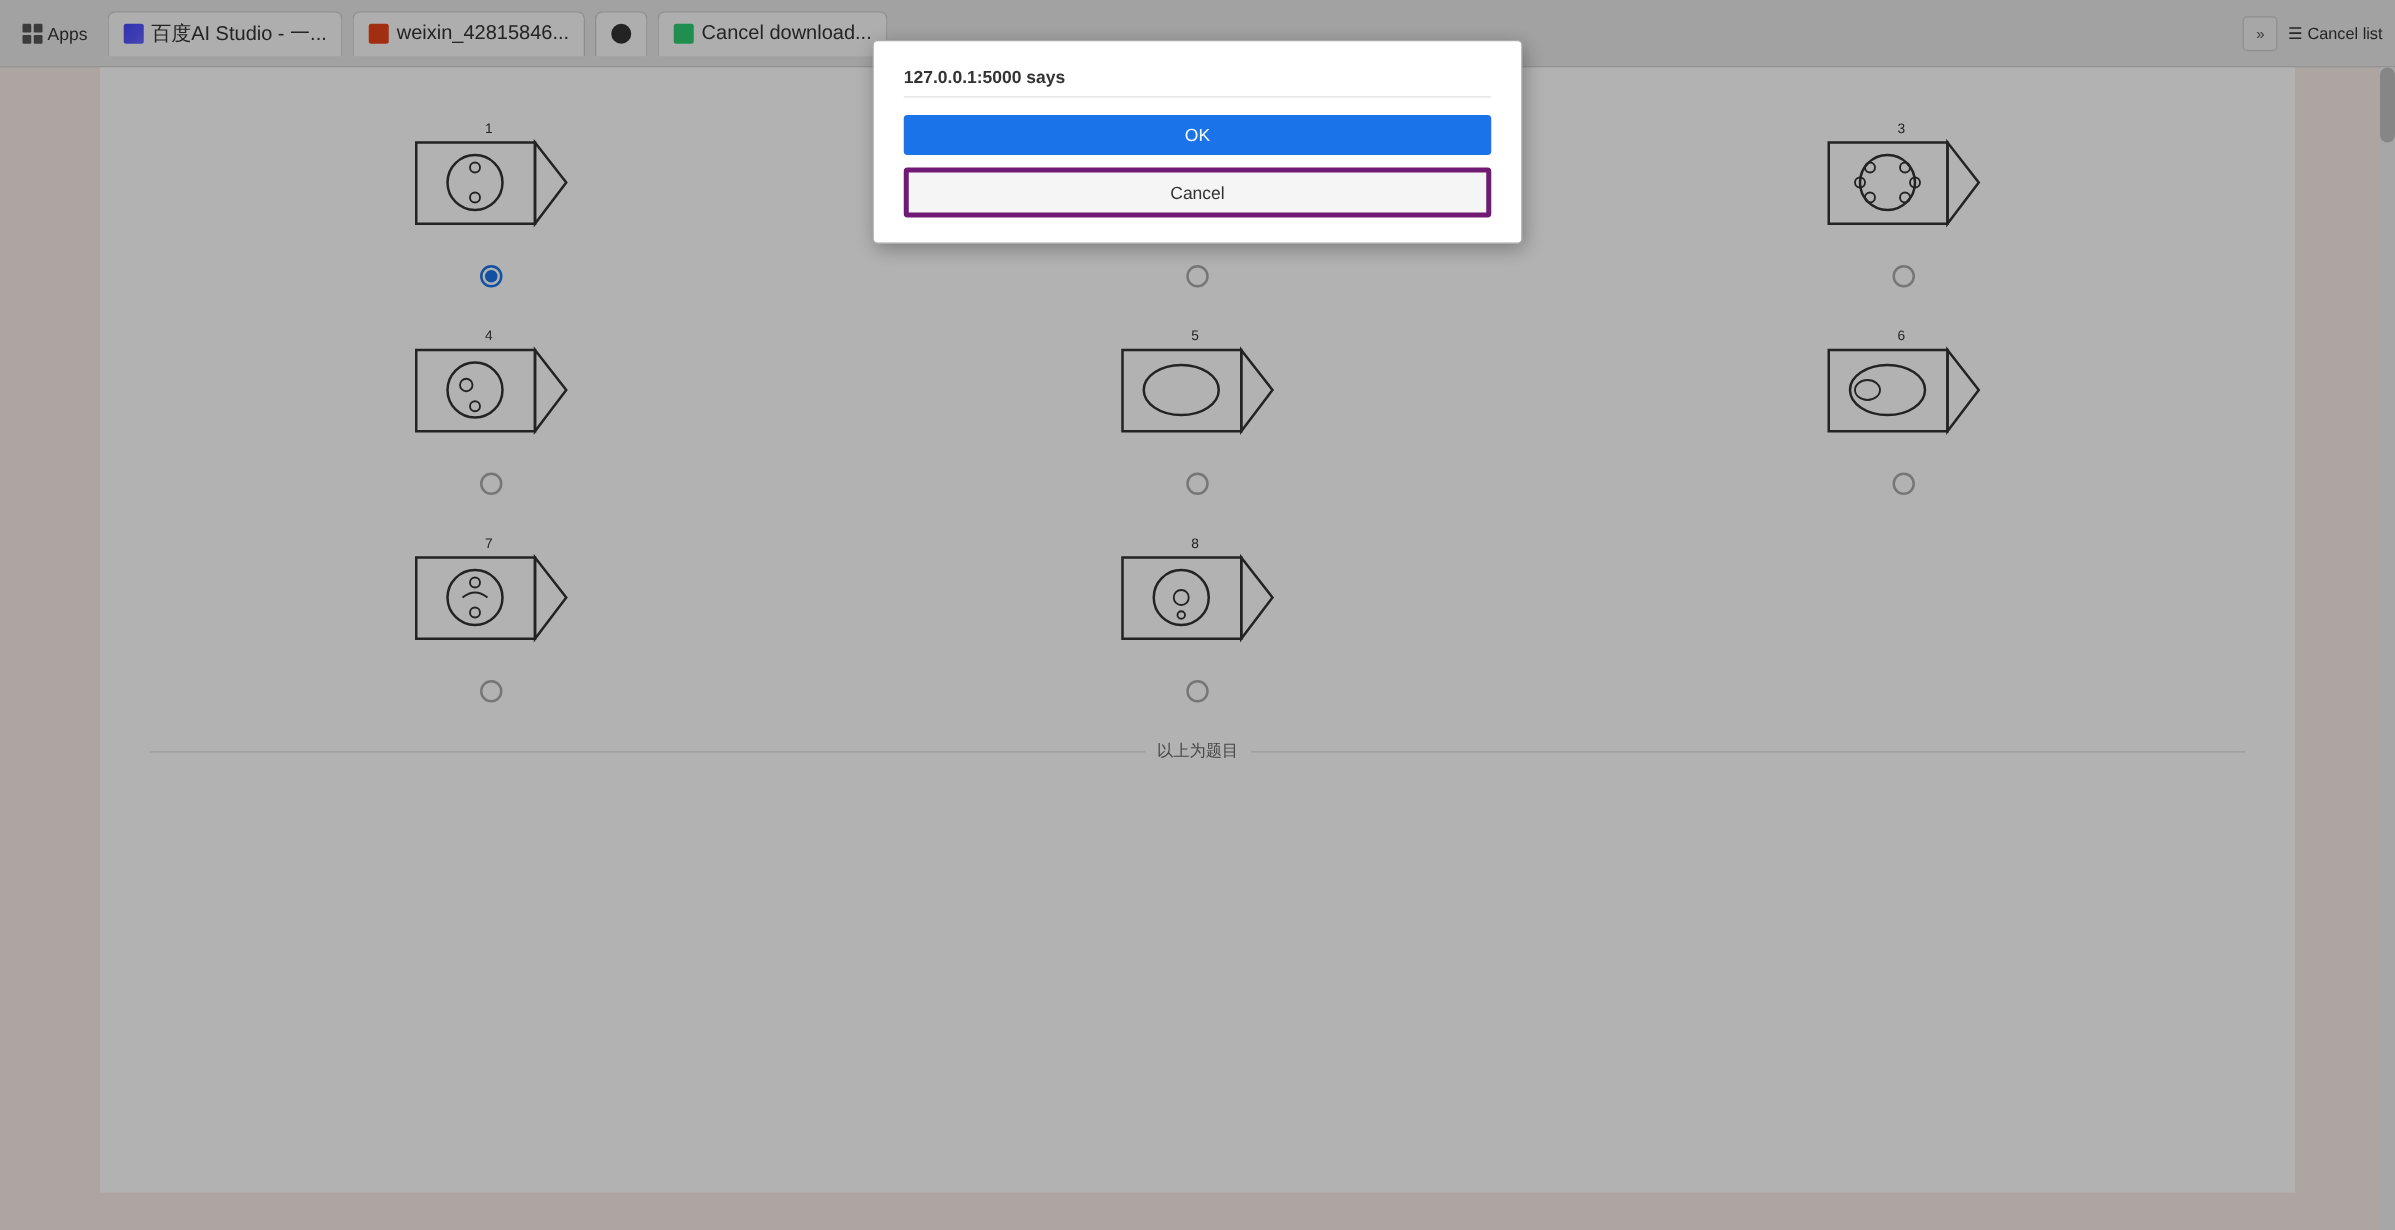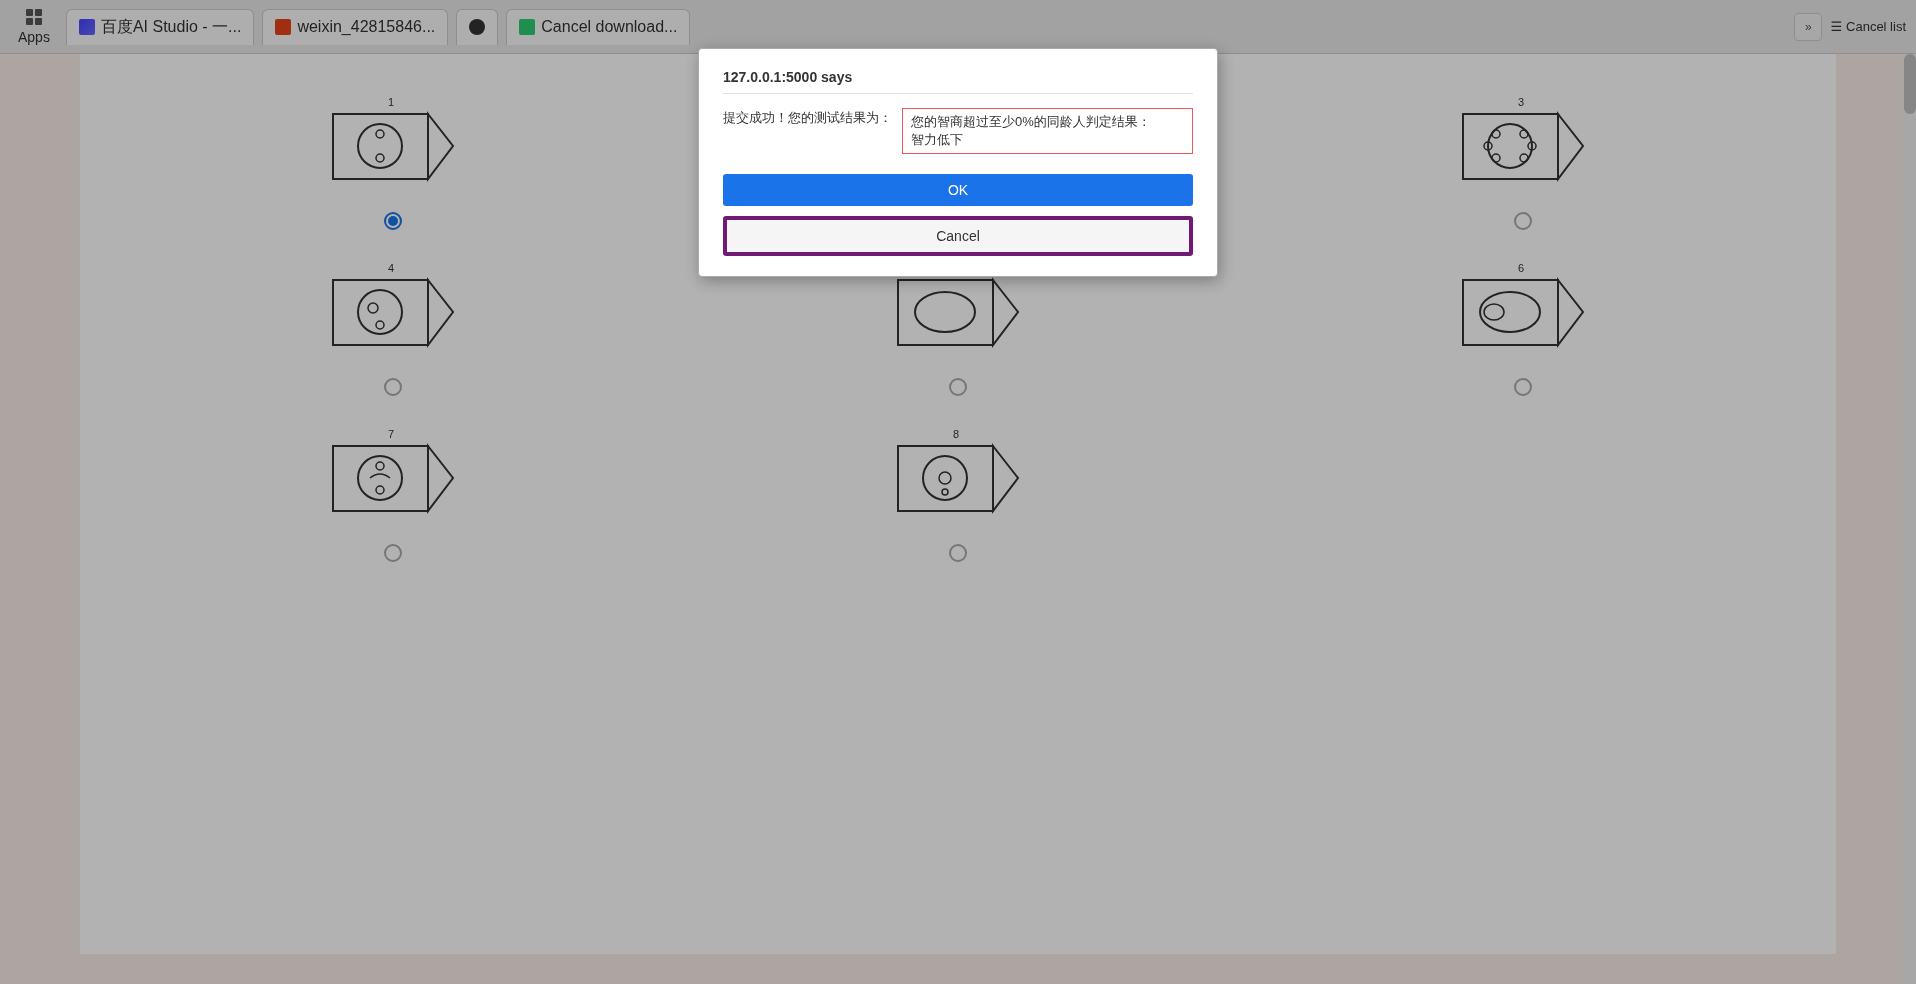--- a/index.html
+++ b/index.html
@@ -23,21 +23,20 @@
       gap: 8px;
       position: relative;
     }
     .browser-apps {
       display: flex;
       align-items: center;
       gap: 4px;
       font-size: 14px;
       color: #333;
       padding: 4px 8px;
-      flex-direction: column;
     }
     .apps-grid-icon {
       width: 16px;
       height: 16px;
       display: grid;
       grid-template-columns: 1fr 1fr;
       gap: 2px;
     }
     .apps-grid-icon span {
       display: block;
@@ -140,21 +139,21 @@
     }
 
     
     .dialog-overlay {
       position: fixed;
       top: 0; left: 0; right: 0; bottom: 0;
       background: rgba(0,0,0,0.3);
       display: flex;
       align-items: flex-start;
       justify-content: center;
-      padding-top: 38px;
+      padding-top: 22px;
       z-index: 1000;
     }
 
     .dialog-box {
       background: white;
       border: 1px solid #aaa;
       border-radius: 4px;
       box-shadow: 2px 4px 16px rgba(0,0,0,0.3);
       padding: 20px 24px;
       width: 520px;
@@ -392,37 +391,34 @@
             <circle cx="62" cy="52" r="22" stroke="#333" stroke-width="2" fill="none"></circle>
             <circle cx="62" cy="52" r="6" stroke="#333" stroke-width="1.5" fill="none"></circle>
             <circle cx="62" cy="66" r="3" stroke="#333" stroke-width="1.5" fill="none"></circle>
           </svg>
         </div>
         <div class="option-radio"></div>
       </div>
 
     </div>
 
+    <div style="display:flex; align-items: center; gap: 10px; padding: 10px 40px;">
+      <div style="flex:1; height:1px; background:#ddd;"></div>
+      <span style="font-size:13px; color:#666;">以上为题目</span>
+      <div style="flex:1; height:1px; background:#ddd;"></div>
+    </div>
 
   </div>
 </div>
 
 <div class="scrollbar-track">
   <div class="scrollbar-thumb"></div>
 </div>
 
 <div class="dialog-overlay">
   <div class="dialog-box">
     <div class="dialog-title">127.0.0.1:5000 says</div>
-    <div class="dialog-body">
-      <span class="dialog-text">提交成功！您的测试结果为：</span>
-      <div class="dialog-highlighted">
-        <span>您的智商超过至少0%的同龄人判定结果：</span>
-        <br>
-        <span>智力低下</span>
-      </div>
-    </div>
     <div class="dialog-buttons">
       <button class="btn-ok">OK</button>
       <button class="btn-cancel">Cancel</button>
     </div>
   </div>
 </div>
 
 </body></html>

